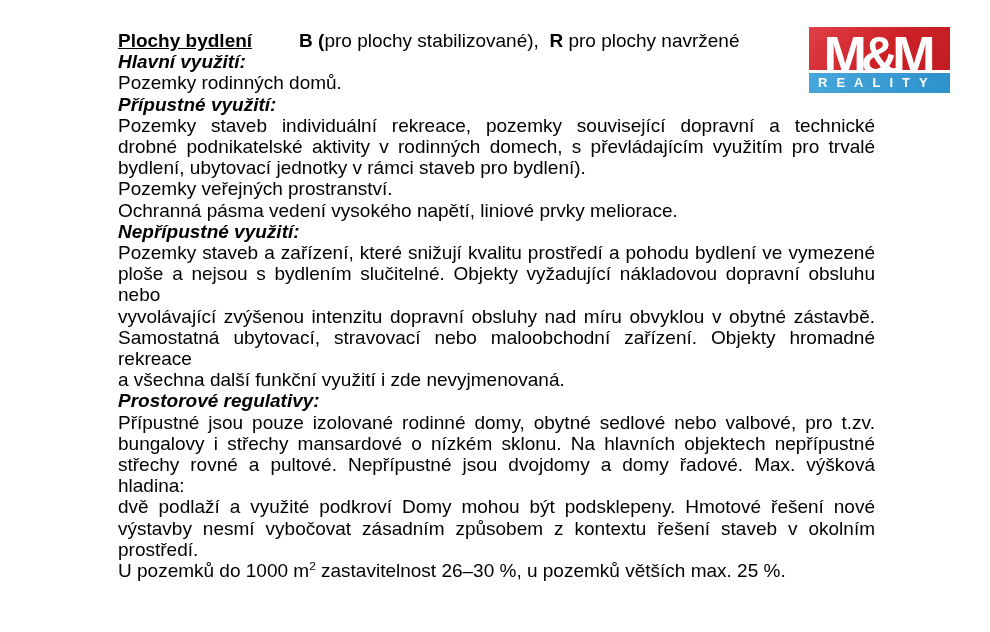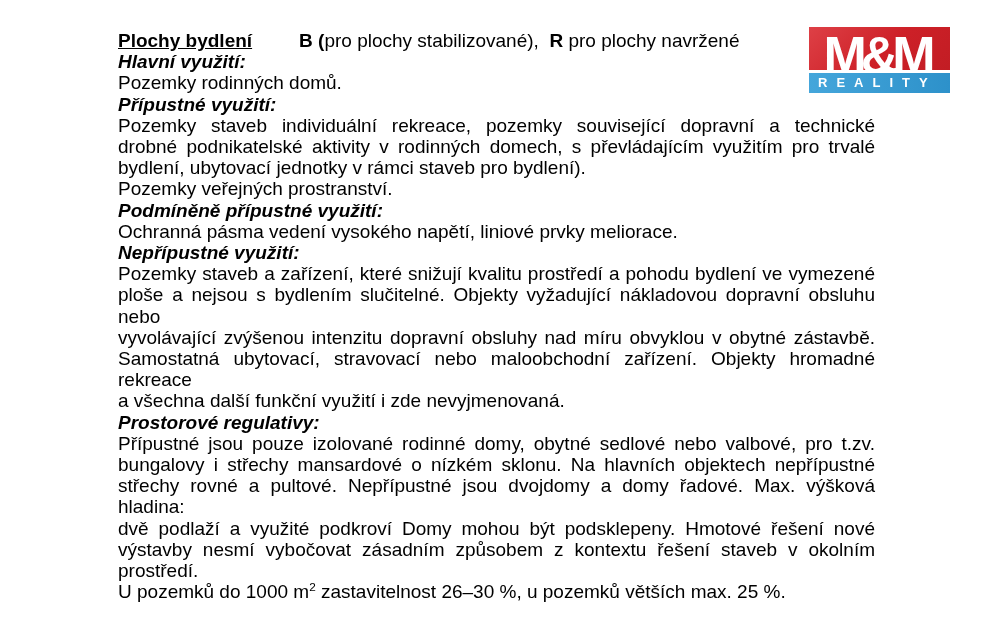--- a/index.html
+++ b/index.html
@@ -34,21 +34,20 @@
 
     <div class="ln heading">Hlavní využití:</div>
     <div class="ln">Pozemky rodinných domů.</div>
 
     <div class="ln heading">Přípustné využití:</div>
     <div class="ln j">Pozemky staveb individuální rekreace, pozemky související dopravní a technické</div>
     <div class="ln j">drobné podnikatelské aktivity v rodinných domech, s převládajícím využitím pro trvalé</div>
     <div class="ln">bydlení, ubytovací jednotky v rámci staveb pro bydlení).</div>
     <div class="ln">Pozemky veřejných prostranství.</div>
 
-    <div class="ln heading">Podmíněně přípustné využití:</div>
     <div class="ln">Ochranná pásma vedení vysokého napětí, liniové prvky meliorace.</div>
 
     <div class="ln heading">Nepřípustné využití:</div>
     <div class="ln j">Pozemky staveb a zařízení, které snižují kvalitu prostředí a pohodu bydlení ve vymezené</div>
     <div class="ln j">ploše a nejsou s bydlením slučitelné. Objekty vyžadující nákladovou dopravní obsluhu nebo</div>
     <div class="ln j">vyvolávající zvýšenou intenzitu dopravní obsluhy nad míru obvyklou v obytné zástavbě.</div>
     <div class="ln j">Samostatná ubytovací, stravovací nebo maloobchodní zařízení. Objekty hromadné rekreace</div>
     <div class="ln">a všechna další funkční využití i zde nevyjmenovaná.</div>
 
     <div class="ln heading">Prostorové regulativy:</div>

